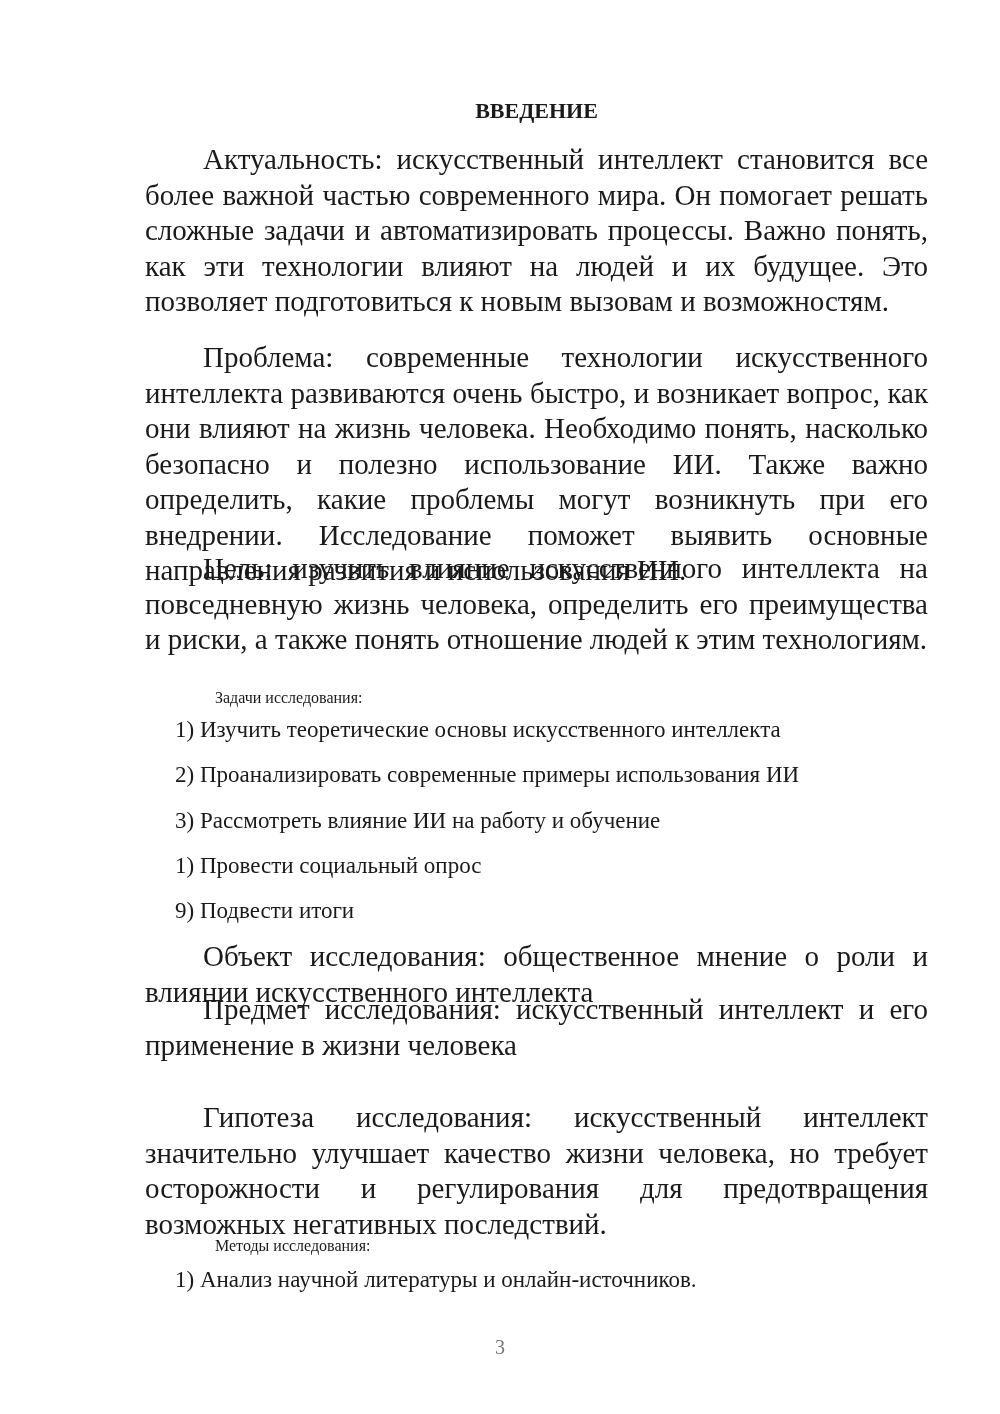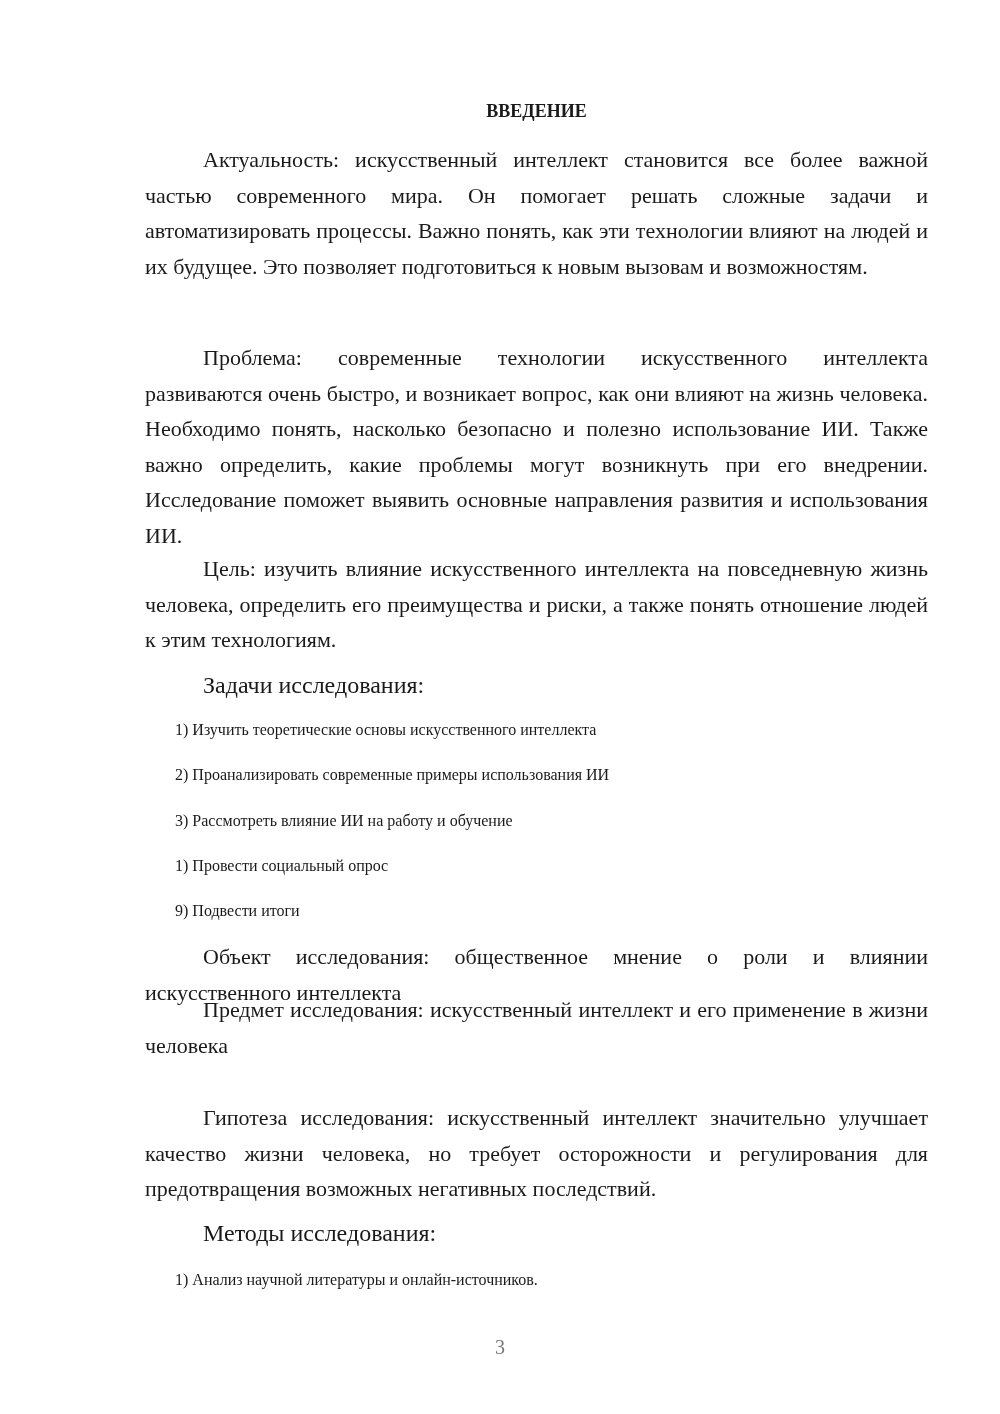--- a/index.html
+++ b/index.html
@@ -1,25 +1,25 @@
 <!DOCTYPE html>
 <html><head>
 <meta charset="utf-8">
 <style>
   html, body { margin: 0; padding: 0; background: #ffffff; }
   body { width: 1000px; height: 1414px; position: relative; overflow: hidden;
          font-family: "Liberation Serif", "DejaVu Serif", serif; color: #1a1a1a; }
   .page { position: absolute; left: 145px; top: 0; width: 783px; }
   .title { position: absolute; top: 97px; left: 0; width: 783px; text-align: center;
-           font-weight: bold; font-size: 18px; line-height: 28px; }
-  .para { position: absolute; left: 0; width: 783px; font-size: 22px; line-height: 35.5px;
+           font-weight: bold; font-size: 22px; line-height: 28px; }
+  .para { position: absolute; left: 0; width: 783px; font-size: 29px; line-height: 35.5px;
           text-align: justify; text-indent: 58px; margin: 0; }
   .para.last-left { text-align-last: left; }
-  .list-item { position: absolute; left: 30px; font-size: 16px; line-height: 35px; margin: 0; white-space: nowrap; }
-  .label { position: absolute; left: 58px; font-size: 24px; line-height: 35px; margin: 0; }
+  .list-item { position: absolute; left: 30px; font-size: 23px; line-height: 35px; margin: 0; white-space: nowrap; }
+  .label { position: absolute; left: 58px; font-size: 16px; line-height: 35px; margin: 12px; }
   .page-number { position: absolute; top: 1336px; left: 0; width: 1000px; text-align: center;
                  font-size: 20px; color: #777777; }
 </style>
 </head>
 <body>
 
 <div class="page">
   <div class="title">ВВЕДЕНИЕ</div>
 
   <p class="para" style="top:142px;">Актуальность: искусственный интеллект становится все более важной частью современного мира. Он помогает решать сложные задачи и автоматизировать процессы. Важно понять, как эти технологии влияют на людей и их будущее. Это позволяет подготовиться к новым вызовам и возможностям.</p>

